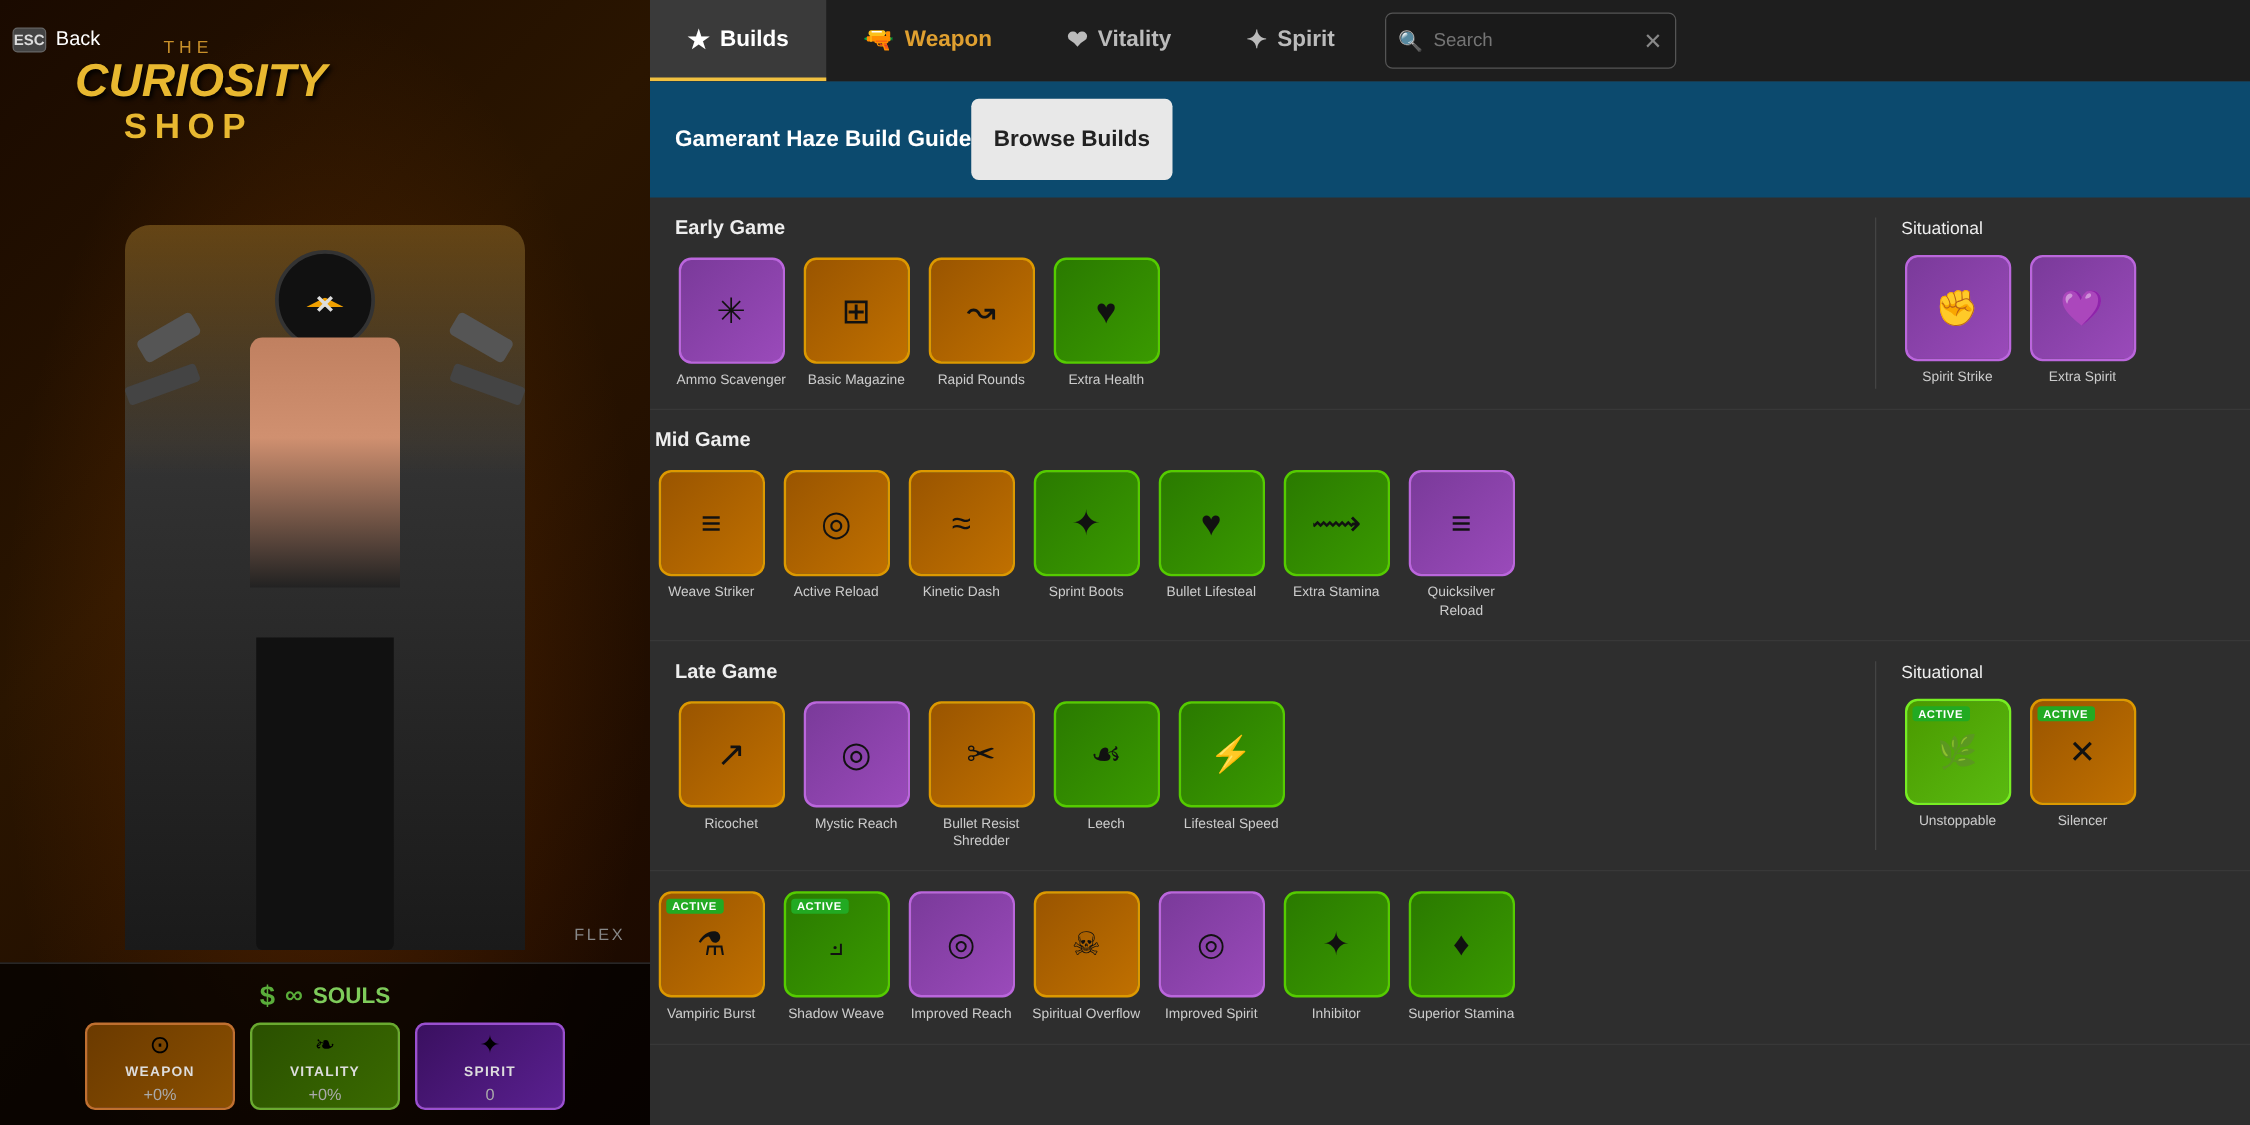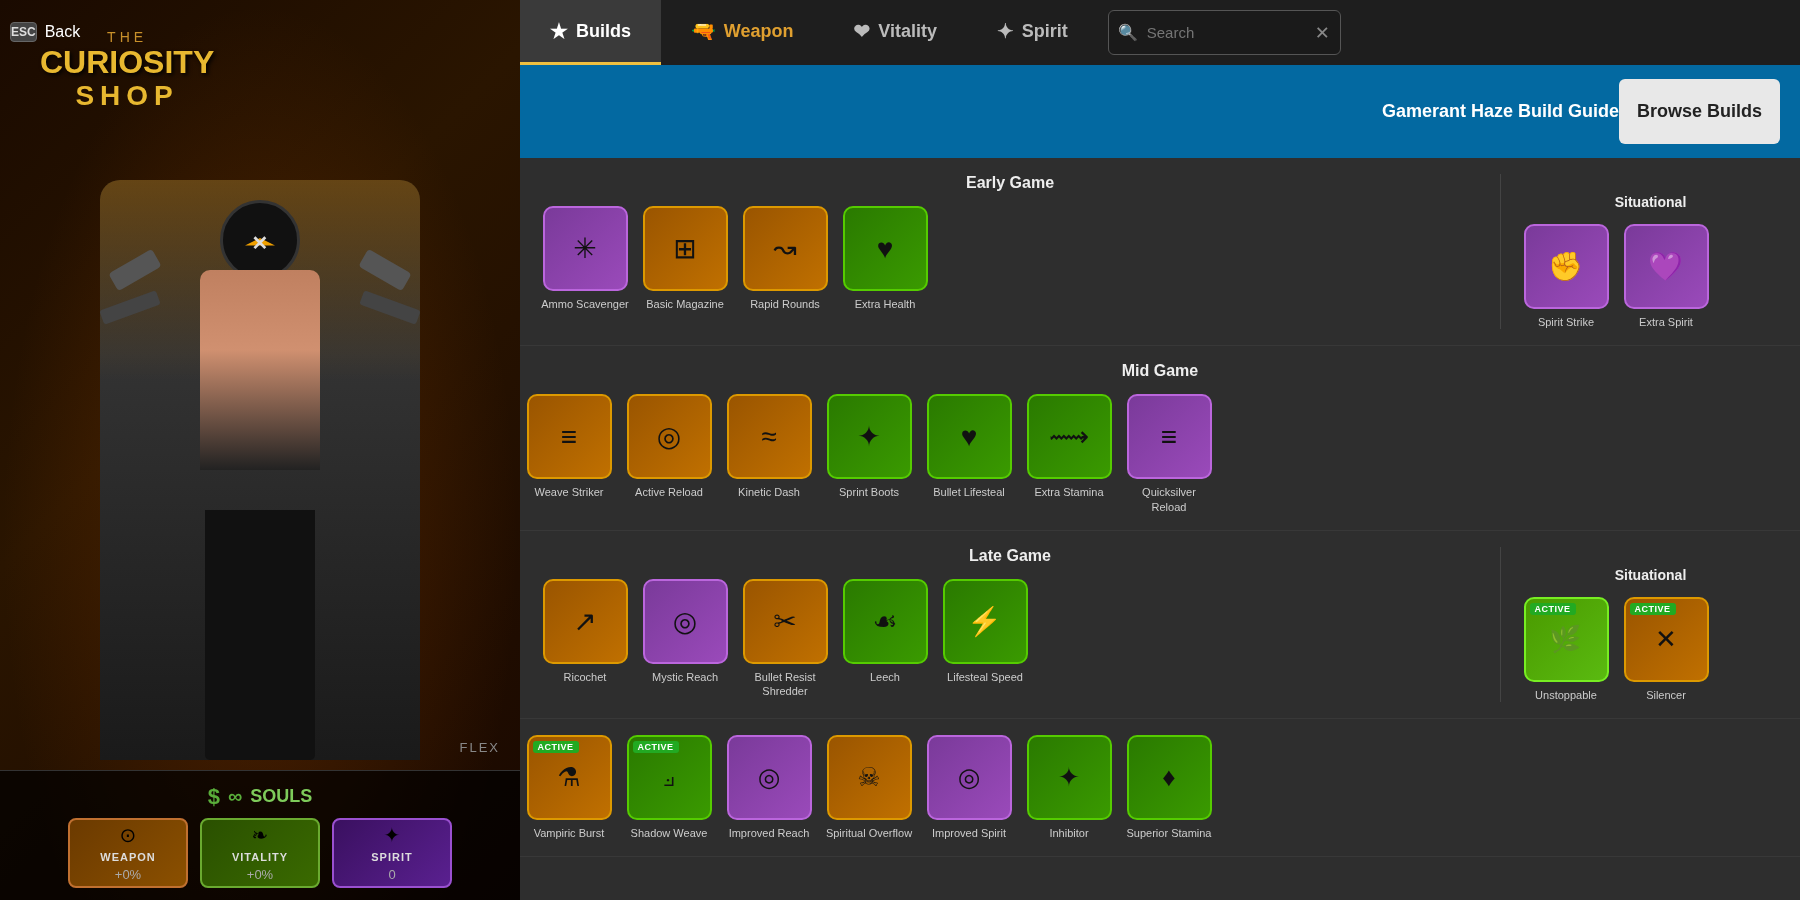--- a/index.html
+++ b/index.html
@@ -30,21 +30,21 @@
 
     .shop-title {
       position: absolute;
       top: 30px;
       left: 40px;
       text-align: center;
       color: #d4a030;
       line-height: 1.1;
     }
     .shop-title .the { font-size: 14px; letter-spacing: 4px; color: #c8902a; }
-    .shop-title .curiosity { font-size: 32px; font-weight: 900; color: #e8b830; text-shadow: 2px 2px 4px #000; }
+    .shop-title .curiosity { font-size: 37px; font-weight: 900; font-style: italic; color: #e8b830; text-shadow: 2px 2px 4px #000; margin-left: 20px; }
     .shop-title .shop-word { font-size: 28px; font-weight: 900; color: #e8b830; letter-spacing: 6px; }
 
     .character-silhouette {
       position: absolute;
       bottom: 140px;
       left: 20px;
       right: 20px;
       height: 620px;
       display: flex;
       align-items: flex-end;
@@ -227,25 +227,25 @@
     
     .main-content {
       flex: 1;
       overflow-y: auto;
       padding: 0;
       background: #2e2e2e;
     }
 
     
     .build-header {
-      background: #0369a1;
+      background: #0c4a6e;
       padding: 14px 20px;
       display: flex;
       align-items: center;
-      justify-content: flex-end;
+      justify-content: flex-start;
     }
     .build-title {
       color: #fff;
       font-size: 18px;
       font-weight: bold;
     }
     .browse-builds-btn {
       background: #e8e8e8;
       border: none;
       border-radius: 6px;
@@ -256,33 +256,32 @@
       cursor: pointer;
     }
 
     
     .section {
       padding: 16px 4px;
       border-bottom: 1px solid #383838;
     }
     .section-header {
       display: flex;
-      justify-content: center;
+      justify-content: flex-start;
       margin-bottom: 14px;
     }
     .section-title {
       font-size: 16px;
       font-weight: bold;
       color: #eee;
     }
     .section-subtitle {
       font-size: 14px;
-      font-weight: bold;
+      font-weight: normal;
       color: #eee;
-      margin-top: 20px;
     }
     .items-row {
       display: flex;
       gap: 10px;
       flex-wrap: wrap;
     }
 
     
     .item-card {
       width: 90px;

